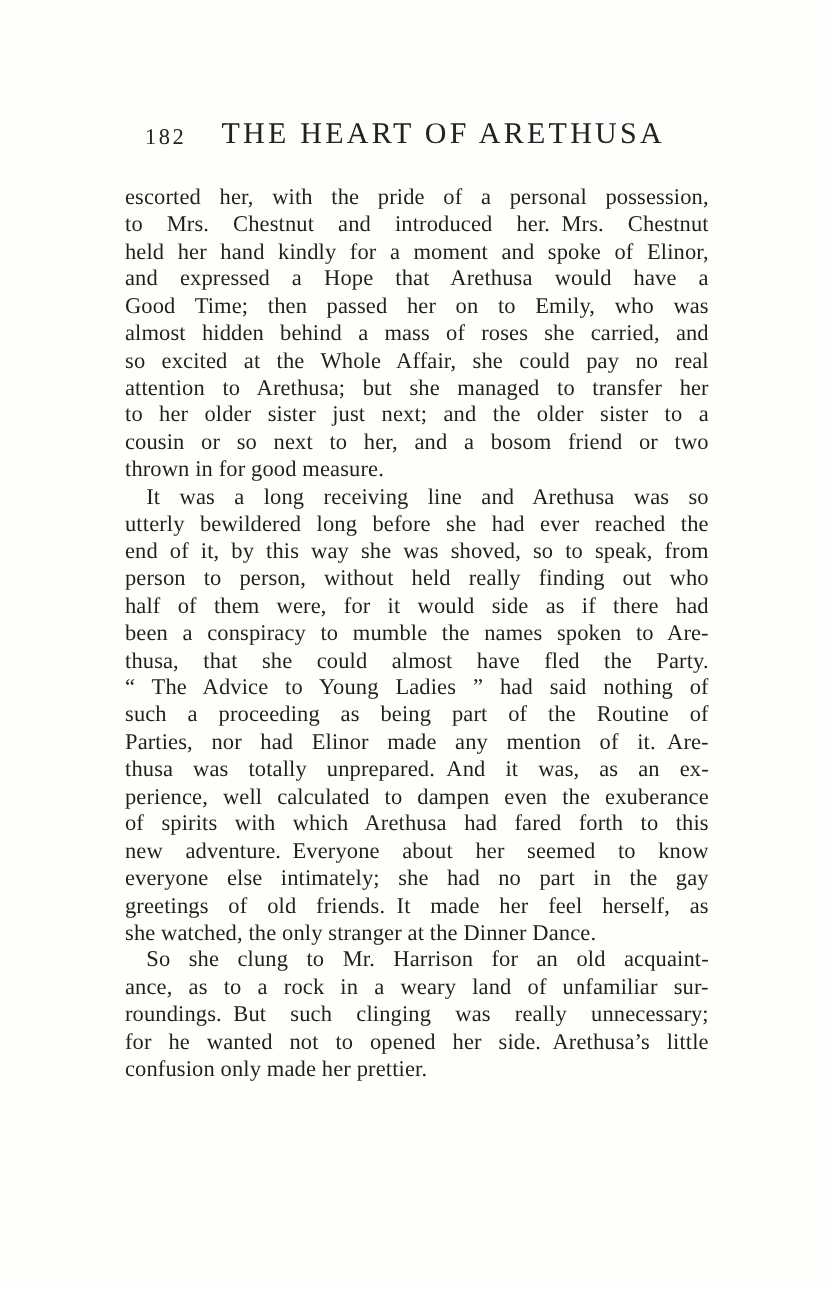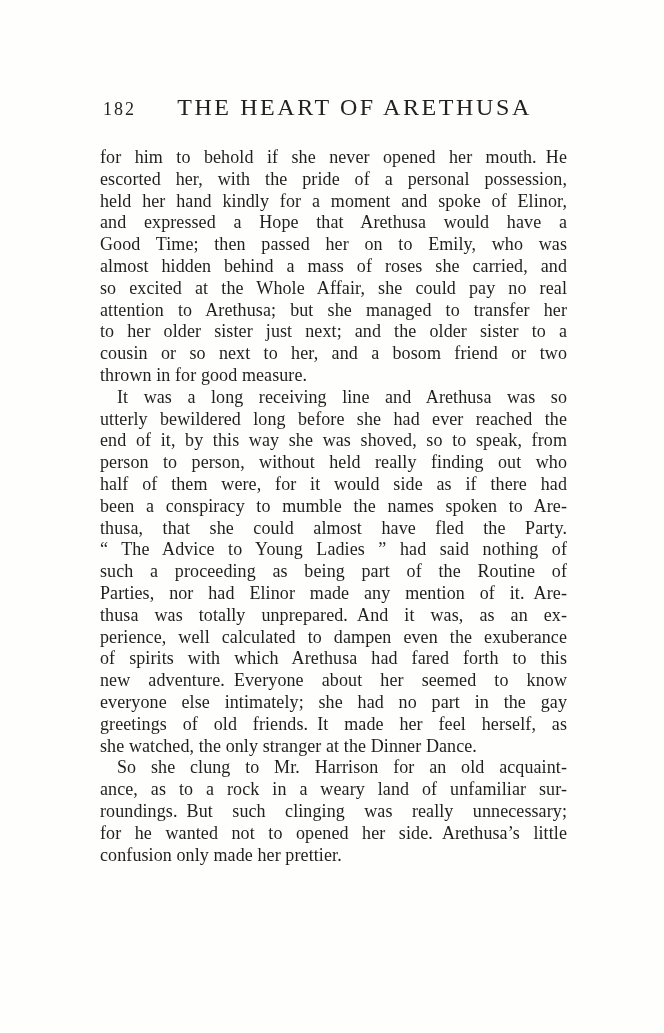--- a/index.html
+++ b/index.html
@@ -18,21 +18,21 @@
   }
   .running-head {
     position: absolute;
     top: 94px;
     left: 100px;
     width: 467px;
     height: 30px;
   }
   .page-num {
     position: absolute;
-    left: 3px;
+    left: 16px;
     top: 5px;
     font-size: 18px;
     letter-spacing: 2px;
     color: #262421;
   }
   .title {
     position: absolute;
     left: 42px;
     right: 0;
     top: 0;
@@ -69,22 +69,22 @@
 </style>
 </head>
 <body>
 
 <div class="page">
   <header class="running-head">
     <span class="page-num">182</span>
     <h1 class="title">THE HEART OF ARETHUSA</h1>
   </header>
   <main class="text-block" id="text-block">
-      <div class="text-line">for him to behold if she never opened her mouth. He</div>
       <div class="text-line">escorted her, with the pride of a personal possession,</div>
+      <div class="text-line">to Mrs. Chestnut and introduced her. Mrs. Chestnut</div>
       <div class="text-line">held her hand kindly for a moment and spoke of Elinor,</div>
       <div class="text-line">and expressed a Hope that Arethusa would have a</div>
       <div class="text-line">Good Time; then passed her on to Emily, who was</div>
       <div class="text-line">almost hidden behind a mass of roses she carried, and</div>
       <div class="text-line">so excited at the Whole Affair, she could pay no real</div>
       <div class="text-line">attention to Arethusa; but she managed to transfer her</div>
       <div class="text-line">to her older sister just next; and the older sister to a</div>
       <div class="text-line">cousin or so next to her, and a bosom friend or two</div>
       <div class="text-line para-last">thrown in for good measure.</div>
       <div class="text-line indent">It was a long receiving line and Arethusa was so</div>

